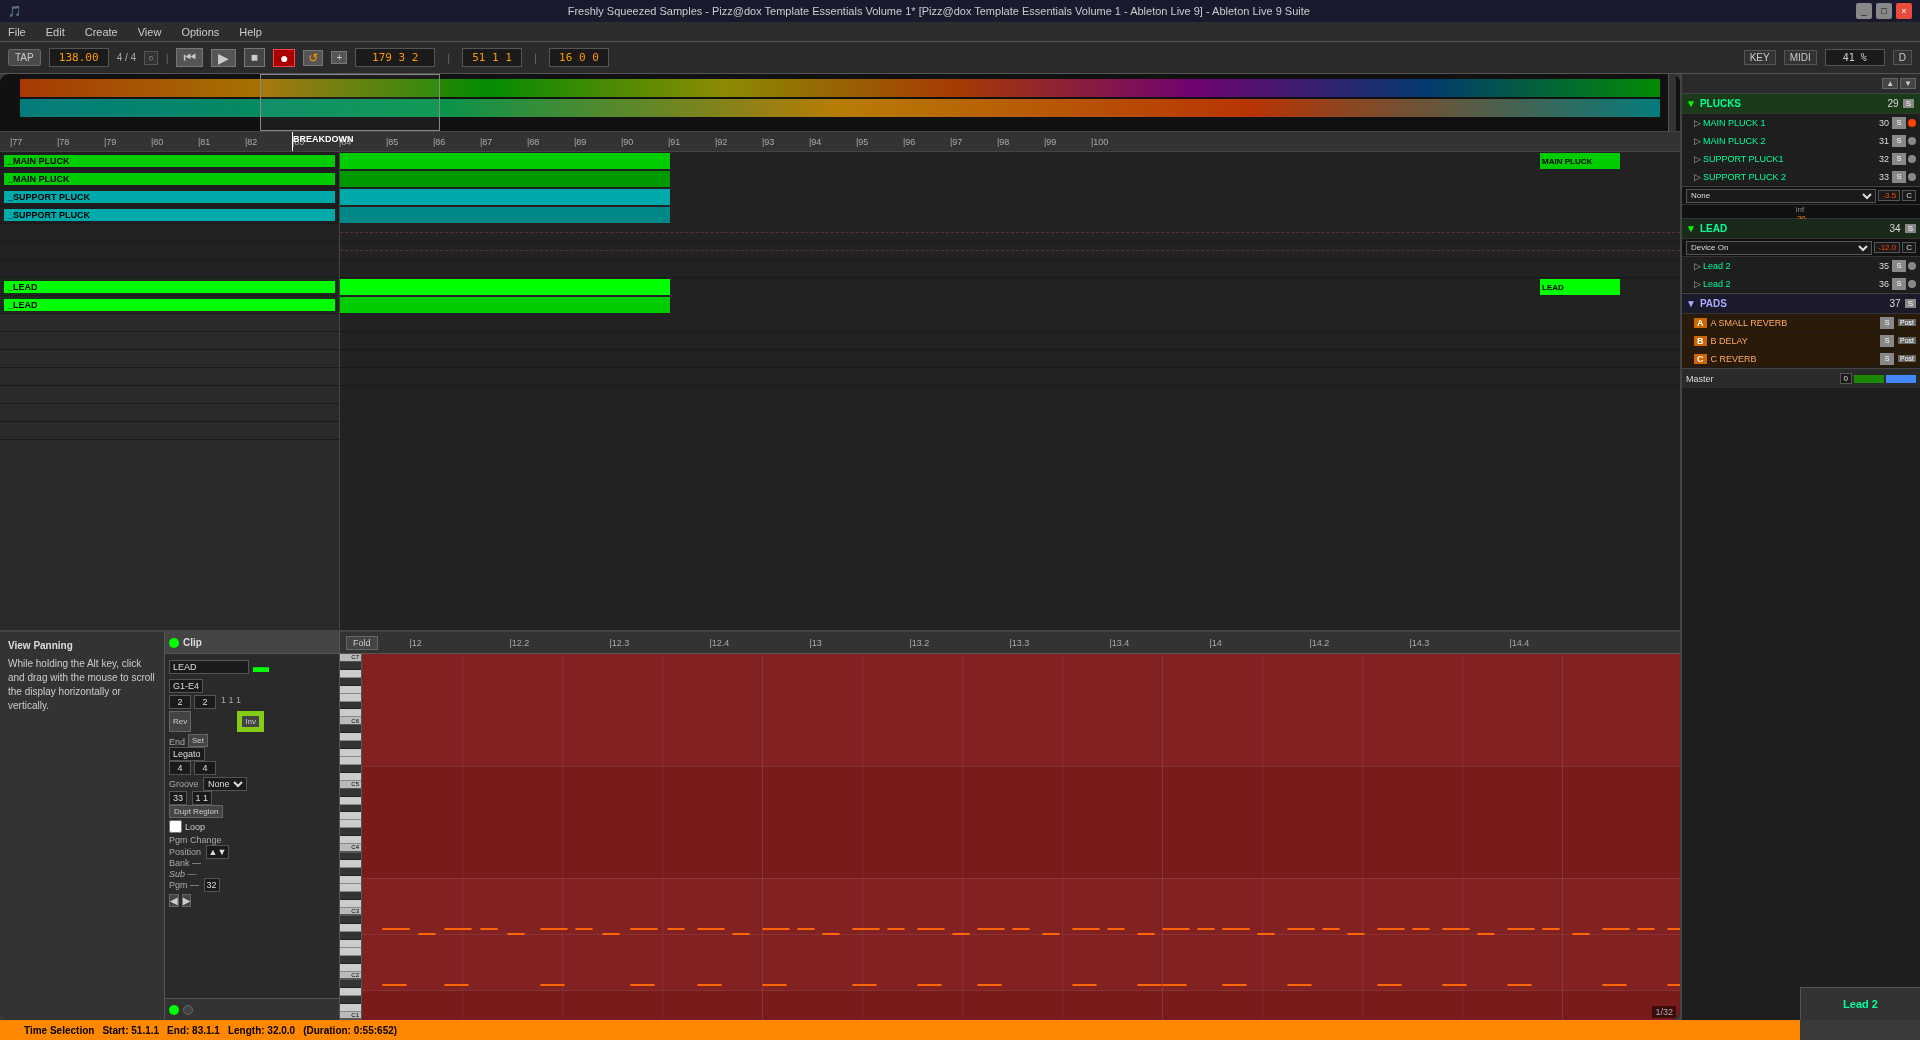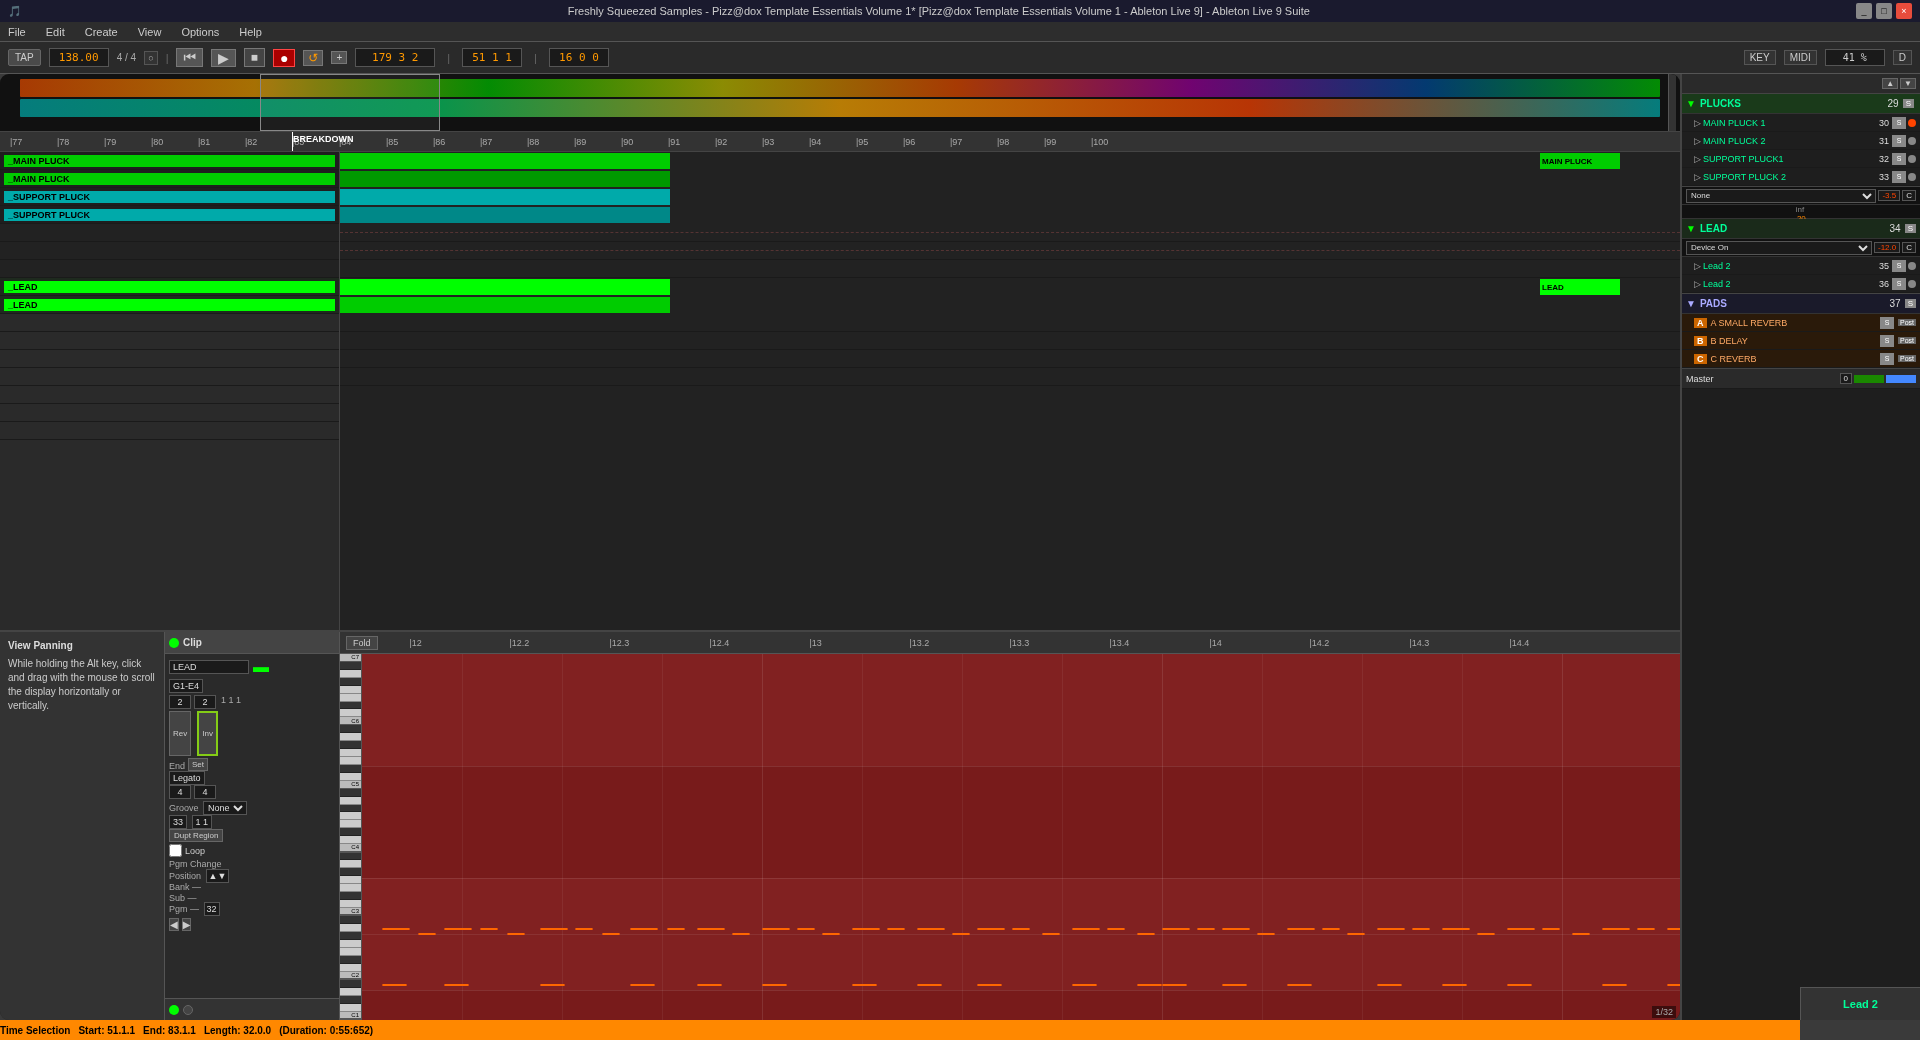--- a/index.html
+++ b/index.html
@@ -340,21 +340,21 @@
             <div style="margin-bottom:2px;display:flex;align-items:center;">
               <span style="background:#1a1a1a;border:1px solid #555;color:#ddd;padding:1px 3px;font-size:9px;">G1-E4</span>
             </div>
             <div style="display:flex;gap:3px;margin-bottom:2px;">
               <span style="background:#1a1a1a;border:1px solid #555;color:#ddd;padding:1px;font-size:9px;width:22px;text-align:center;">2</span>
               <span style="background:#1a1a1a;border:1px solid #555;color:#ddd;padding:1px;font-size:9px;width:22px;text-align:center;">2</span>
               <span style="color:#aaa;font-size:9px;margin:0 2px;">1 1 1</span>
             </div>
             <div style="display:flex;gap:6px;margin-bottom:2px;">
               <button style="background:#444;border:1px solid #666;color:#ccc;font-size:8px;padding:1px 3px;cursor:pointer;">Rev</button>
-              <button style="background:#444;border:2px solid #84cc16;color:#ccc;font-size:8px;padding:16px 3px;cursor:pointer;">Inv</button>
+              <button style="background:#444;border:5px solid #84cc16;color:#ccc;font-size:8px;padding:1px 3px;cursor:pointer;margin-left:40px;">Inv</button>
             </div>
             <div style="display:flex;gap:3px;margin-bottom:2px;align-items:flex-end;">
               <span style="color:#aaa;font-size:9px;">End</span>
               <button style="background:#444;border:1px solid #666;color:#ccc;font-size:8px;padding:1px 3px;cursor:pointer;">Set</button>
             </div>
             <div style="margin-bottom:2px;">
               <span style="background:#1a1a1a;border:1px solid #555;color:#ddd;padding:1px 3px;font-size:9px;">Legato</span>
             </div>
             <div style="display:flex;gap:3px;margin-bottom:2px;">
               <span style="background:#1a1a1a;border:1px solid #555;color:#ddd;padding:1px;font-size:9px;width:22px;text-align:center;">4</span>
@@ -380,21 +380,21 @@
             <div style="margin-bottom:2px;">
               <span style="font-size:9px;color:#aaa;">Pgm Change</span>
             </div>
             <div style="margin-bottom:1px;">
               <span style="color:#aaa;font-size:9px;">Position</span>
               <span style="background:#1a1a1a;border:1px solid #555;color:#ddd;padding:1px 2px;font-size:9px;margin-left:2px;">▲▼</span>
             </div>
             <div style="margin-bottom:1px;">
               <span style="color:#aaa;font-size:9px;">Bank —</span>
             </div>
-            <div style="margin-bottom:1px;">
+            <div style="margin-bottom:1px;font-style:italic;">
               <span style="color:#aaa;font-size:9px;">Sub —</span>
             </div>
             <div style="margin-bottom:1px;">
               <span style="color:#aaa;font-size:9px;">Pgm —</span>
               <span style="background:#1a1a1a;border:1px solid #555;color:#ddd;padding:1px 2px;font-size:9px;margin-left:2px;">32</span>
             </div>
 
             <div style="display:flex;gap:3px;margin-top:4px;">
               <button style="background:#444;border:1px solid #666;color:#ccc;font-size:10px;cursor:pointer;">◀</button>
               <button style="background:#444;border:1px solid #666;color:#ccc;font-size:10px;cursor:pointer;">▶</button>
@@ -706,19 +706,19 @@
     </div>
 
     <div style="position:absolute;right:0;top:74px;width:8px;background:#333;border-left:1px solid #444;"></div>
   </div>
 </div>
 
 <div style="position:fixed;bottom:20px;right:0;width:120px;height:33px;background:#333;border-top:1px solid #555;border-left:1px solid #555;display:flex;align-items:center;justify-content:center;">
   <span style="font-size:11px;color:#00ff99;font-weight:bold;">Lead 2</span>
 </div>
 
-<div id="statusbar" style="position:fixed;bottom:0;width:calc(1920px - 120px);height:20px;background:#ff8800;display:flex;align-items:center;padding:0 0;font-size:10px;color:#000;font-weight:bold;z-index:100;">
+<div id="statusbar" style="position:fixed;bottom:0;width:calc(1920px - 120px);height:20px;background:#ff8800;display:flex;align-items:center;padding:0 24px;font-size:10px;color:#000;font-weight:bold;z-index:100;">
   <span>Time Selection</span>
   <span style="margin-left:8px;">Start: 51.1.1</span>
   <span style="margin-left:8px;">End: 83.1.1</span>
   <span style="margin-left:8px;">Length: 32.0.0</span>
   <span style="margin-left:8px;">(Duration: 0:55:652)</span>
 </div>
 
 </body></html>

